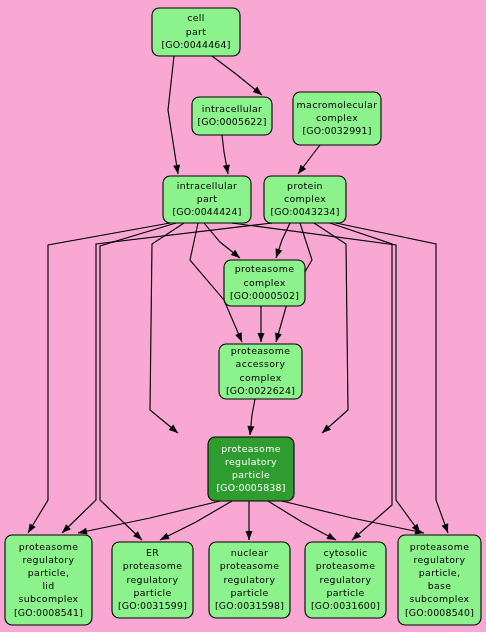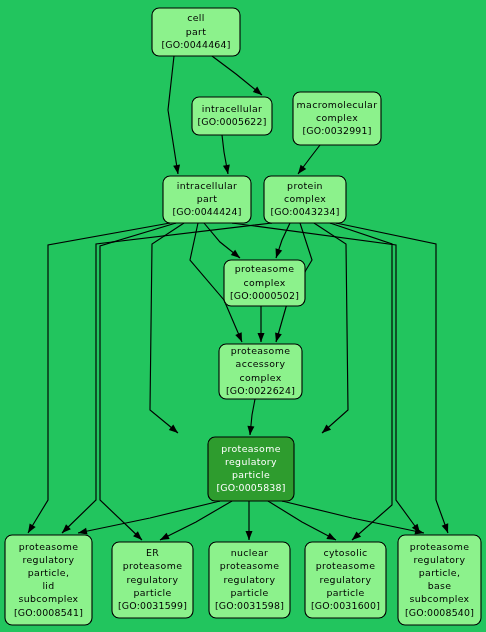--- a/index.html
+++ b/index.html
@@ -11,21 +11,21 @@
   body {
     width: 486px;
     height: 632px;
     font-family: "DejaVu Sans", sans-serif;
     overflow: hidden;
   }
   #graph-root {
     position: relative;
     width: 486px;
     height: 632px;
-    background: #22c55e;
+    background: #f9a8d4;
   }
   svg#go-graph {
     display: block;
     width: 486px;
     height: 632px;
   }
   .edge-line {
     fill: none;
     stroke: #000000;
     stroke-width: 1.15;

